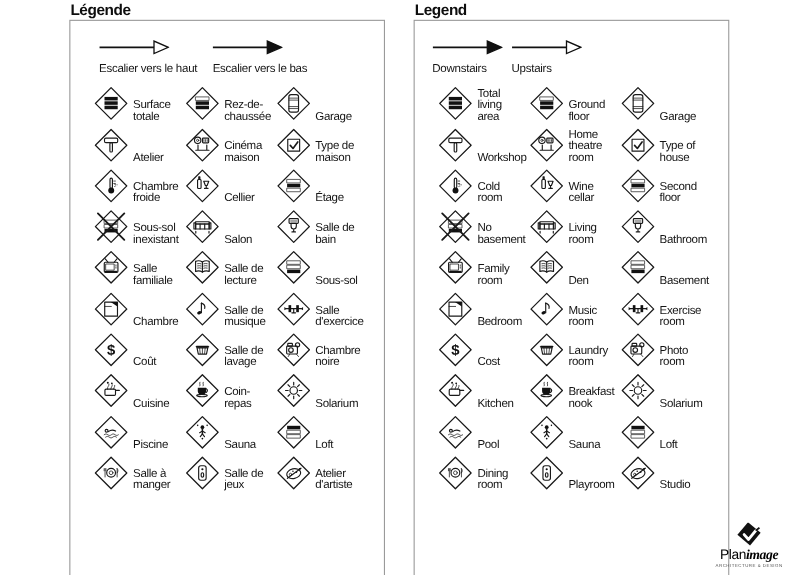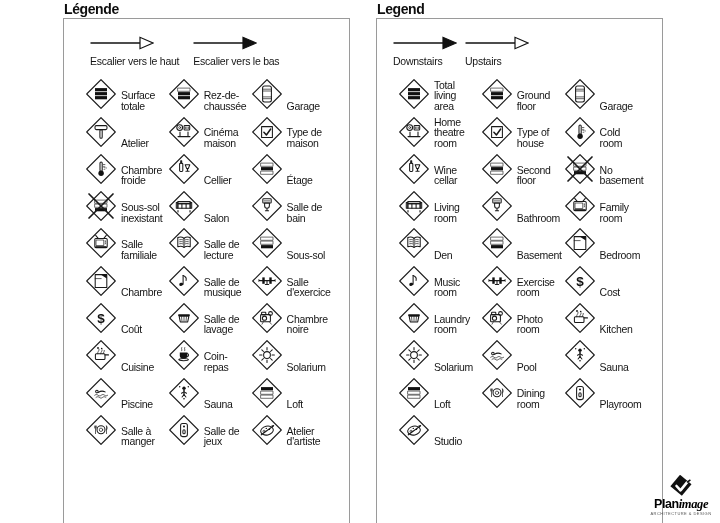--- a/index.html
+++ b/index.html
@@ -38,21 +38,21 @@
   .dicon{stroke:#1a1a1a;fill:none;stroke-width:1.05;stroke-linecap:round;stroke-linejoin:round;display:block;}
   .dicon .dia{fill:#fff;stroke:#1a1a1a;stroke-width:1.15;}
   .dicon .f{fill:#111;stroke:none;}
   .dicon .w{fill:#fff;stroke:#4a4a4a;stroke-width:0.8;}
   .dicon .t{fill:#111;stroke:none;font-family:"Liberation Sans",sans-serif;}
   .dicon .thin{stroke-width:0.7;}
   
   .logo{position:absolute;left:644px;top:475px;width:74px;text-align:center;}
   .logo svg{display:block;margin:0 auto;}
   .brand{font-size:12.5px;line-height:12px;margin-top:-3px;white-space:nowrap;color:#000;}
-  .brand .b1{font-weight:700;letter-spacing:-0.4px;}
+  .brand .b1{font-weight:400;letter-spacing:-0.4px;}
   .brand .b2{font-family:"Liberation Serif","DejaVu Serif",serif;font-style:italic;font-weight:700;letter-spacing:-0.4px;}
   .caption{font-size:4px;letter-spacing:0.45px;color:#555;margin-top:0.5px;white-space:nowrap;}
 </style>
 </head>
 <body>
 
 <h1 class="title t-fr">Légende</h1>
 <h1 class="title t-en">Legend</h1>
 
 <section class="panel p-fr">
@@ -492,20 +492,30 @@
             <rect x="12.6" y="9" width="8.8" height="16" rx="2"></rect>
             <path class="thin" d="M12.6,12.2 h8.8 M12.6,14 h8.8 M12.6,19.9 h8.8 M12.6,21.7 h8.8"></path>
           </svg>
         </span>
         <span class="lbl">Garage</span>
       </div>
       <div class="cell">
         <span class="ic">
           <svg width="34" height="34" viewBox="0 0 34 34" class="dicon">
             <rect x="6.9" y="6.9" width="20.2" height="20.2" transform="rotate(45 17 17)" class="dia"></rect>
+            <rect x="11" y="10.6" width="12" height="4" rx="1.3"></rect>
+            <rect x="15.9" y="14.6" width="2.3" height="8.6" rx="1"></rect>
+          </svg>
+        </span>
+        <span class="lbl">Workshop</span>
+      </div>
+      <div class="cell">
+        <span class="ic">
+          <svg width="34" height="34" viewBox="0 0 34 34" class="dicon">
+            <rect x="6.9" y="6.9" width="20.2" height="20.2" transform="rotate(45 17 17)" class="dia"></rect>
             <circle cx="12.7" cy="12.6" r="2.9"></circle>
             <circle class="thin" cx="12.7" cy="12.6" r="1"></circle>
             <rect x="17.1" y="10.5" width="5.6" height="4.4" rx="0.7"></rect>
             <path class="thin" d="M18.4,11.9 v1.7 M19.9,11.9 v1.7 M21.4,11.9 v1.7"></path>
             <path d="M11,21.6 h12 M13,17 v4.6 M21,17 v4.6"></path>
           </svg>
         </span>
         <span class="lbl">Home
 theatre
 room</span>
@@ -713,20 +723,33 @@
           <svg width="34" height="34" viewBox="0 0 34 34" class="dicon">
             <rect x="6.9" y="6.9" width="20.2" height="20.2" transform="rotate(45 17 17)" class="dia"></rect>
             <rect x="11.4" y="15.8" width="9.6" height="5.6" rx="1"></rect>
             <path d="M21.2,16.9 h3.2" stroke-width="1.3"></path>
             <path class="thin" d="M13.7,15.8 c-0.4,-2.4 1.6,-2.6 1.4,-4.6 M16.7,15.8 c0,-2 1.6,-2.2 1.4,-4 M19.1,15.8 c0.4,-1.6 1.4,-2 1.2,-3.4"></path>
             <circle class="f" cx="14" cy="10" r="0.9"></circle>
             <circle class="f" cx="17.7" cy="10.5" r="0.8"></circle>
           </svg>
         </span>
         <span class="lbl">Kitchen</span>
+      </div>
+      <div class="cell">
+        <span class="ic">
+          <svg width="34" height="34" viewBox="0 0 34 34" class="dicon">
+            <rect x="6.9" y="6.9" width="20.2" height="20.2" transform="rotate(45 17 17)" class="dia"></rect>
+            <path class="f" d="M12.8,14.6 h7.6 v2.9 a3.8,3.3 0 0 1 -7.6,0 z"></path>
+            <path d="M20.5,15.4 a2.2,2 0 0 1 0,3.4"></path>
+            <ellipse cx="16.6" cy="21.6" rx="4.8" ry="1.1"></ellipse>
+            <path class="thin" d="M14.7,12.8 c0.8,-1.2 -0.8,-2 0,-3.3 M17.7,12.8 c0.8,-1.2 -0.8,-2 0,-3.3"></path>
+          </svg>
+        </span>
+        <span class="lbl">Breakfast
+nook</span>
       </div>
       <div class="cell">
         <span class="ic">
           <svg width="34" height="34" viewBox="0 0 34 34" class="dicon">
             <rect x="6.9" y="6.9" width="20.2" height="20.2" transform="rotate(45 17 17)" class="dia"></rect>
             <circle cx="17" cy="17" r="3.4"></circle>
             <path d="M22,17 h2.4 M12,17 h-2.4 M17,22 v2.4 M17,12 v-2.4 M20.5,20.5 l1.7,1.7 M13.5,13.5 l-1.7,-1.7 M20.5,13.5 l1.7,-1.7 M13.5,20.5 l-1.7,1.7"></path>
           </svg>
         </span>
         <span class="lbl">Solarium</span>

